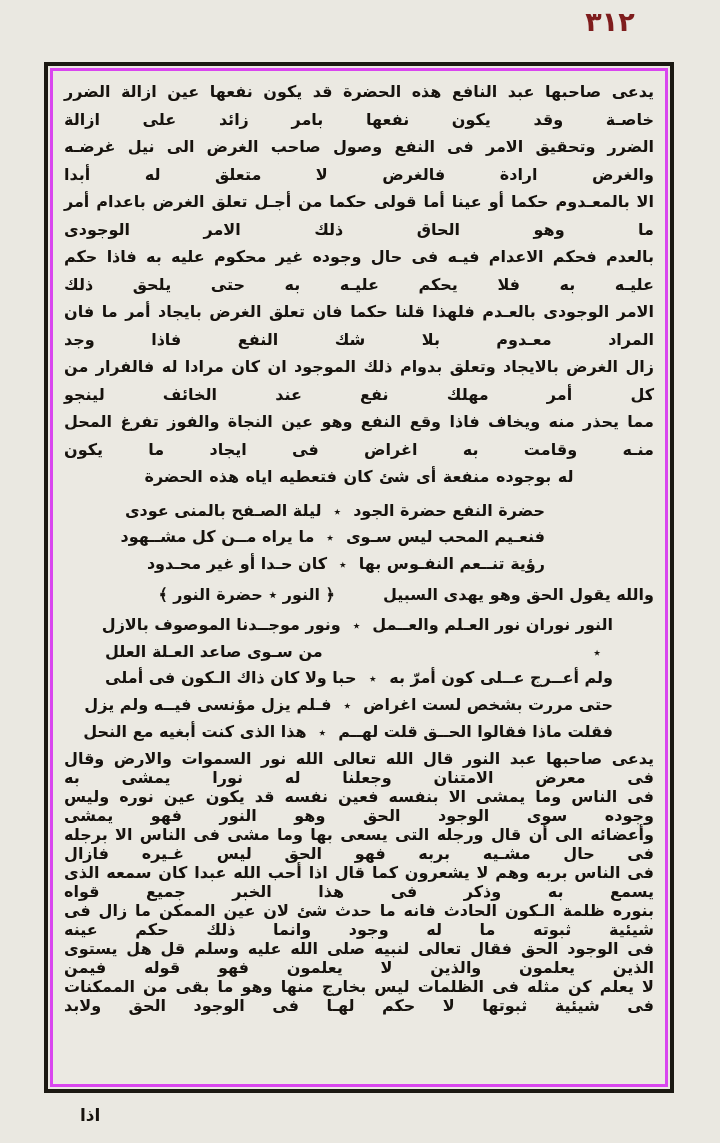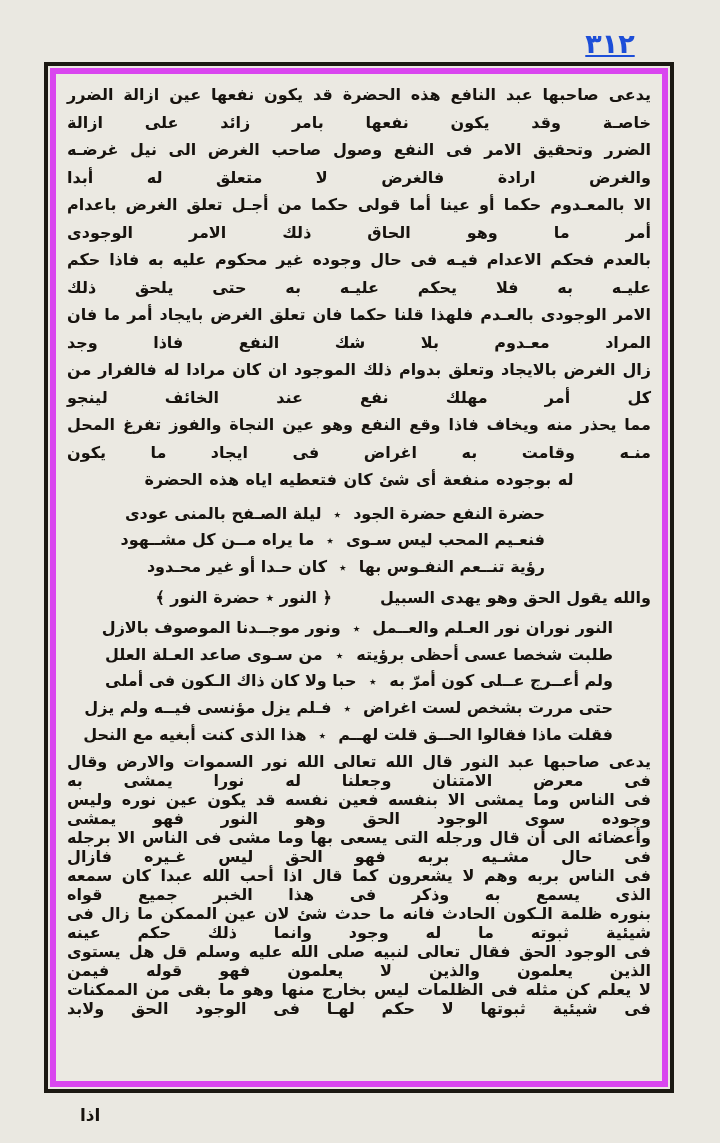--- a/index.html
+++ b/index.html
@@ -5,32 +5,32 @@
   html,body{margin:0;padding:0;}
   body{
     width:720px;height:1143px;position:relative;
     background:#eae8e1;
     font-family:"DejaVu Sans", sans-serif;
     direction:rtl;
     color:#17130e;
     overflow:hidden;
   }
   .page-number{
-    position:absolute;top:28px;left:565px;width:90px;
+    position:absolute;top:6px;left:565px;width:90px;
     text-align:center;font-size:27px;font-weight:bold;
-    letter-spacing:3px;color:#1d4ed8;text-decoration:underline;
+    letter-spacing:3px;color:#7f1d1d;
   }
   .frame{
     position:absolute;top:62px;left:44px;right:46px;bottom:50px;
     border:4px solid #1b1812;
     background:#ebe9e2;
   }
   .frame-inner{
     position:absolute;inset:2px;
-    border:6px solid #d946ef;
+    border:3px solid #d946ef;
     padding:7px 11px 0 11px;
     box-sizing:border-box;
   }
   .para .line{
     font-size:16px;font-weight:bold;
     line-height:27.5px;
     text-align:justify;text-align-last:justify;
     word-spacing:1px;
   }
   .para2 .line{line-height:19px;}
@@ -96,21 +96,20 @@
       <span class="ornament">﴿ النور ٭ حضرة النور ﴾</span>
     </div>
 
     <div class="poem poem2">
       <div class="verse">
         <span class="hemi">النور نوران نور العـلم والعــمل</span>
         <span class="star">٭</span>
         <span class="hemi">ونور موجــدنا الموصوف بالازل</span>
       </div>
       <div class="verse">
-        <span class="hemi">طلبت شخصا عسى أحظى برؤيته</span>
         <span class="star">٭</span>
         <span class="hemi">من سـوى صاعد العـلة العلل</span>
       </div>
       <div class="verse">
         <span class="hemi">ولم أعــرج عــلى كون أمرّ به</span>
         <span class="star">٭</span>
         <span class="hemi">حبا ولا كان ذاك الـكون فى أملى</span>
       </div>
       <div class="verse">
         <span class="hemi">حتى مررت بشخص لست اغراض</span>

